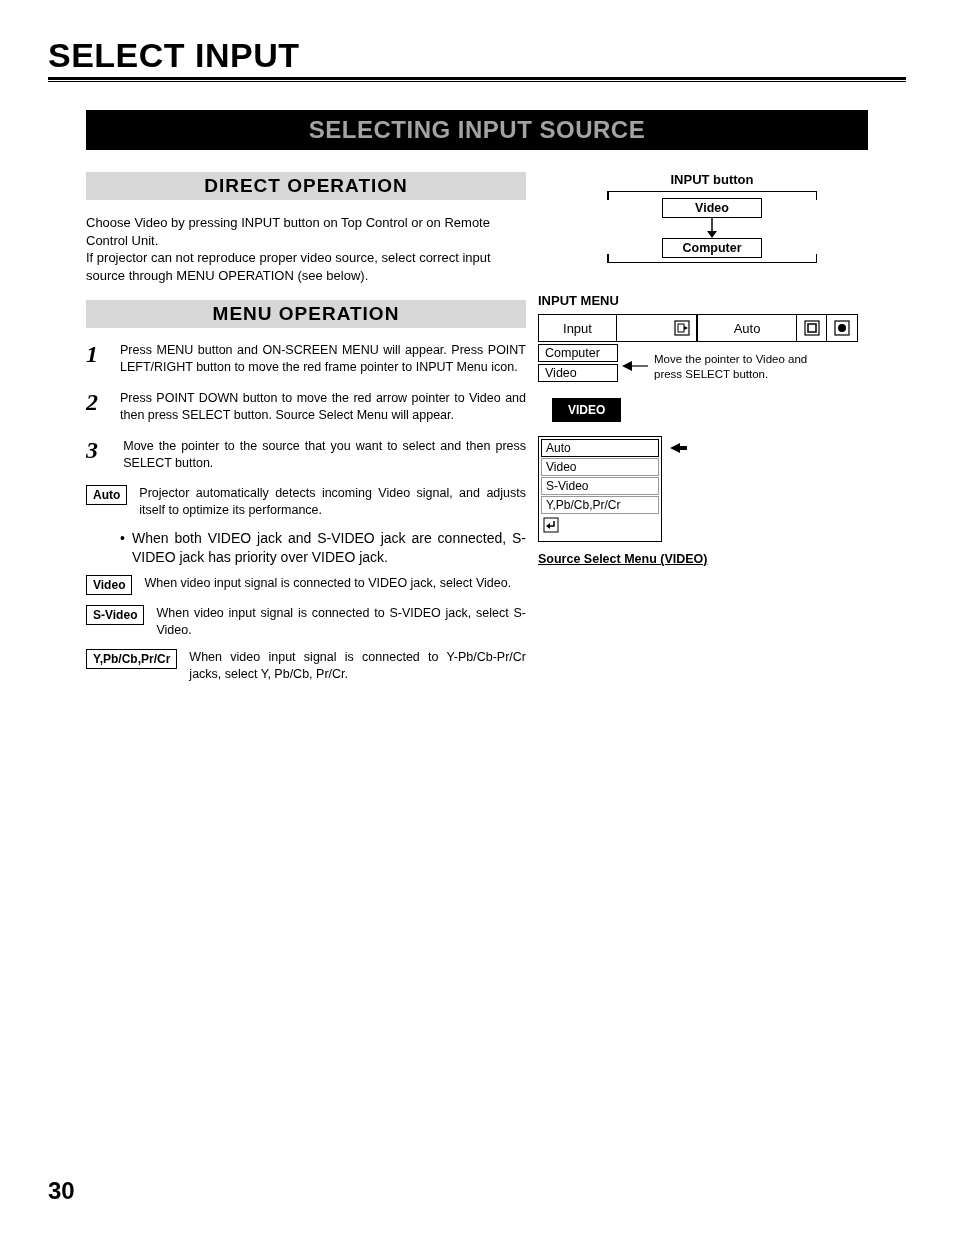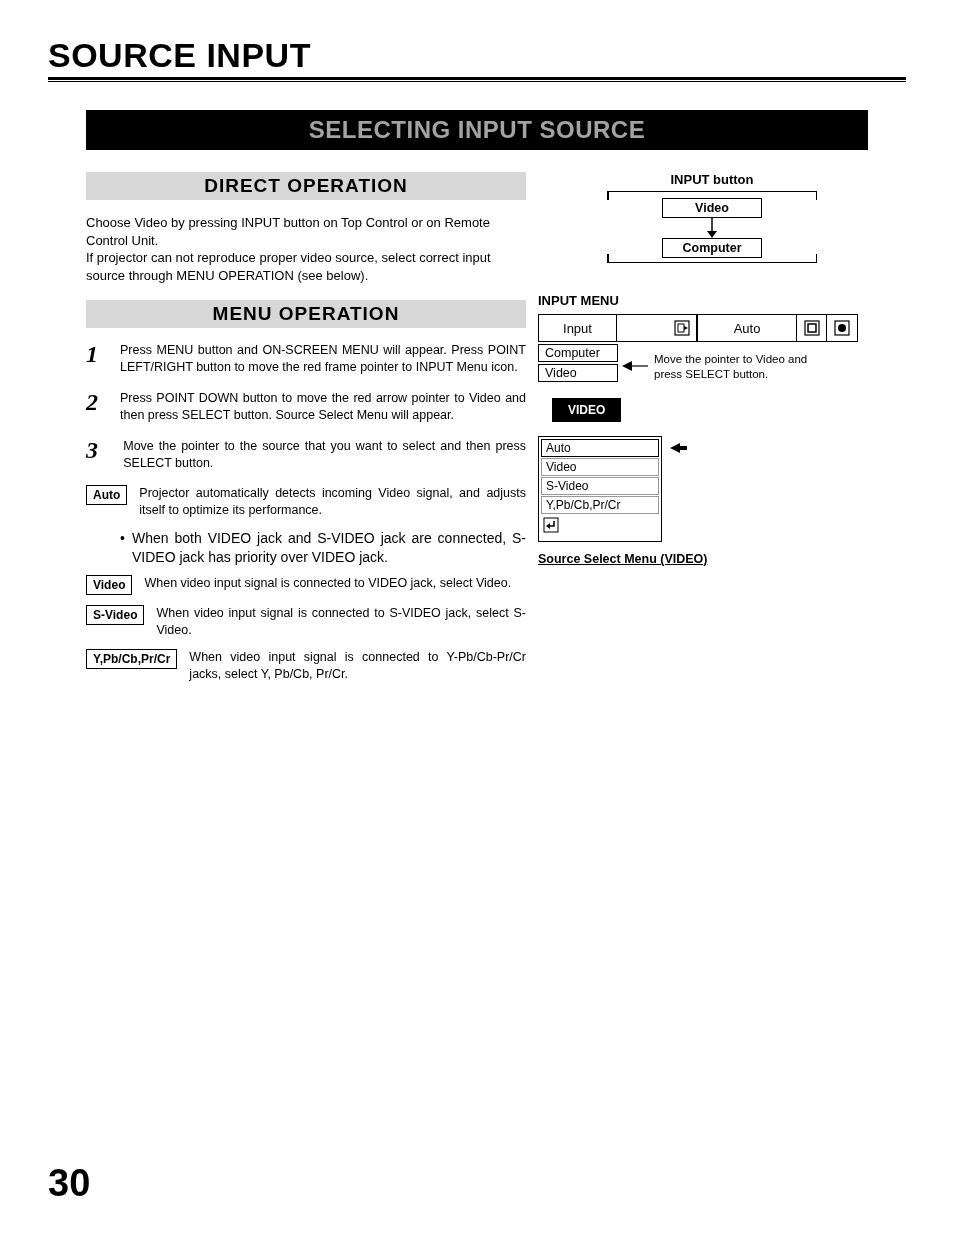--- a/index.html
+++ b/index.html
@@ -227,31 +227,31 @@
     font-weight: bold;
     text-decoration: underline;
     margin-top: 10px;
   }
   .caption-text { font-size: 12px; line-height: 1.3; margin-top: 2px; text-align: justify; }
 
   .page-num {
     position: absolute;
     left: 48px;
     bottom: 30px;
-    font-size: 38px;
+    font-size: 24px;
     font-weight: bold;
     text-align: right;
   }
 
   svg.icon-sq { width: 16px; height: 16px; }
 </style>
 </head>
 <body>
 
-<div class="page-title">SOURCE INPUT</div>
+<div class="page-title">SELECT INPUT</div>
 <hr class="hr-thick">
 <hr class="hr-thin">
 
 <div class="section-banner">SELECTING INPUT SOURCE</div>
 
 <div class="columns">
 
   <div class="col-left">
     <div class="sub-heading">DIRECT OPERATION</div>
     <div class="body-text" style="white-space: pre-line;">Choose Video by pressing INPUT button on Top Control or on Remote Control Unit.

